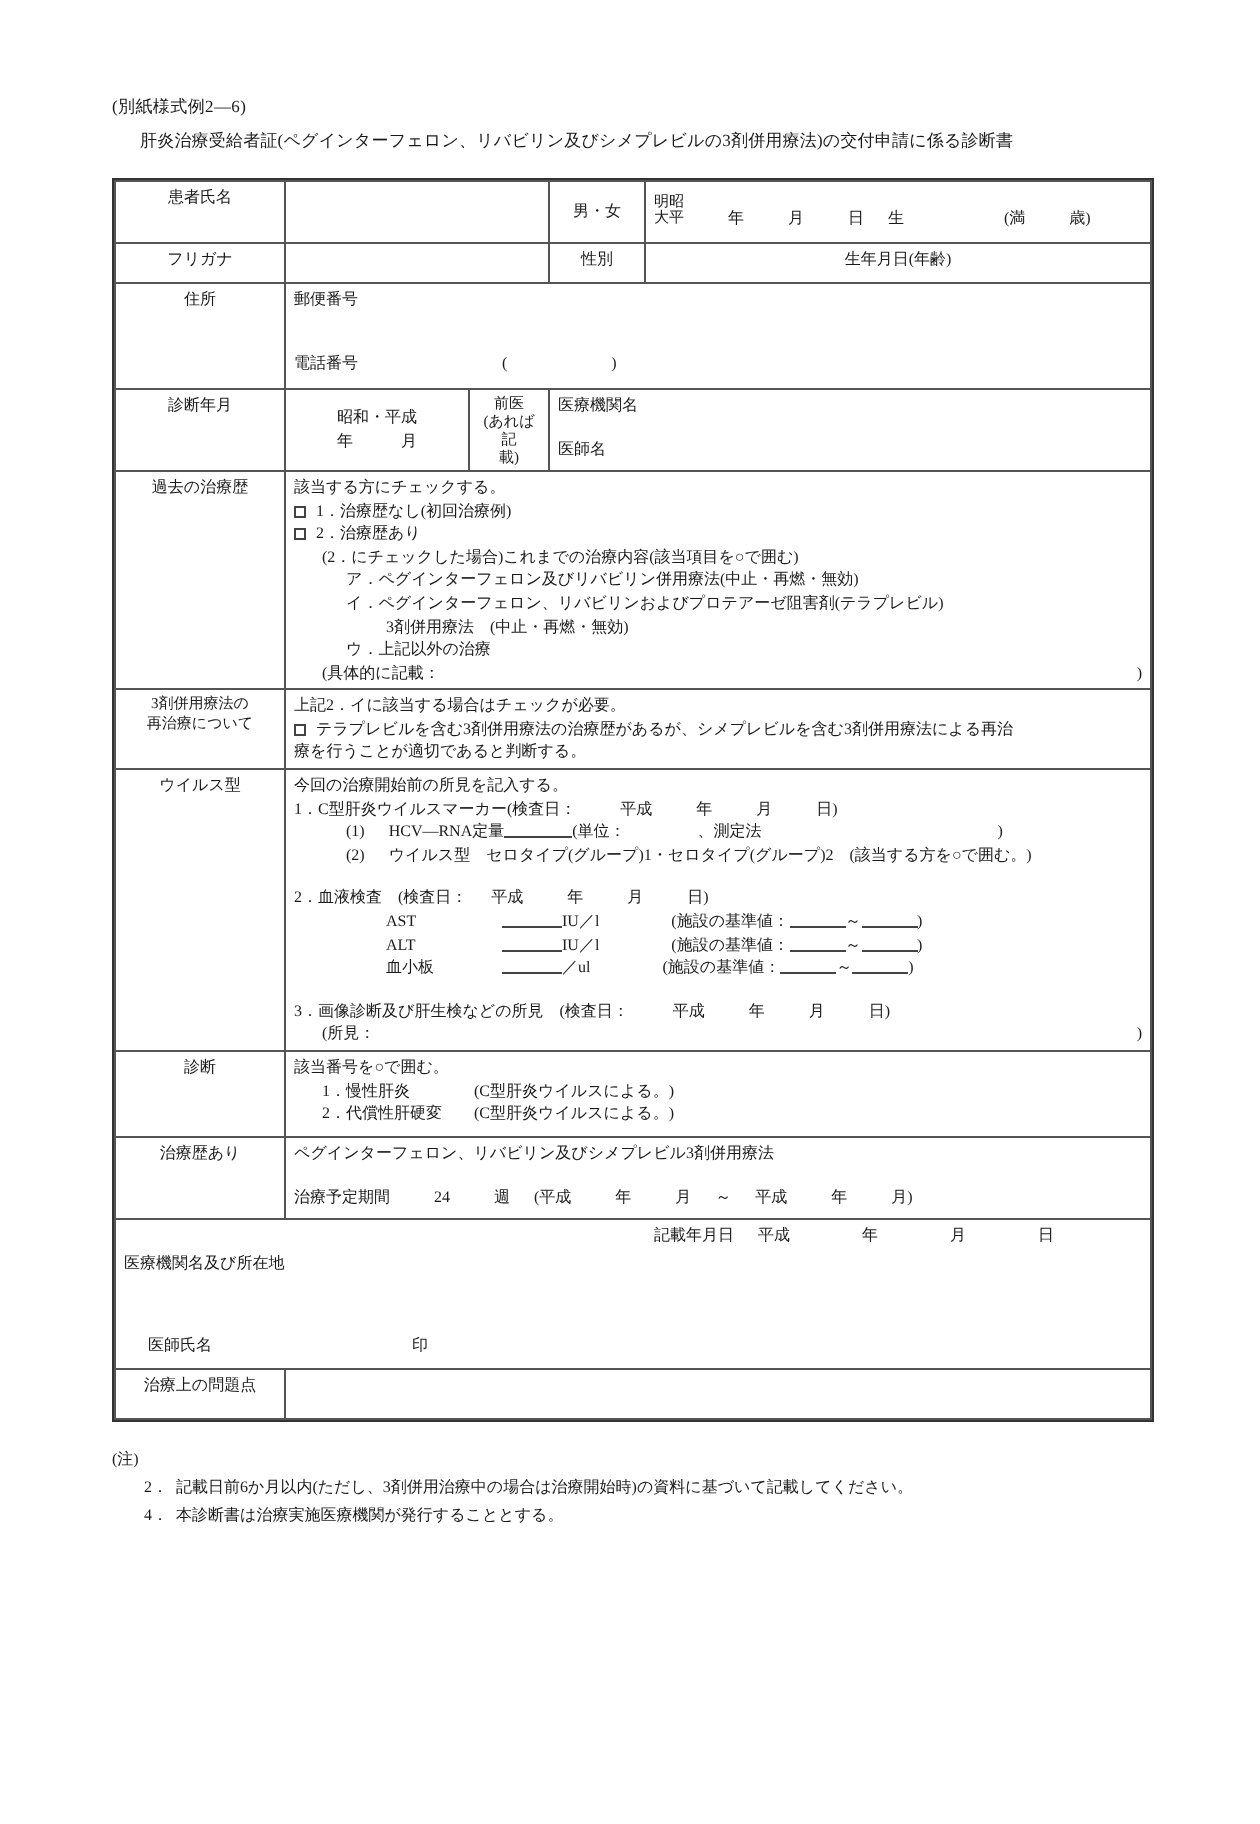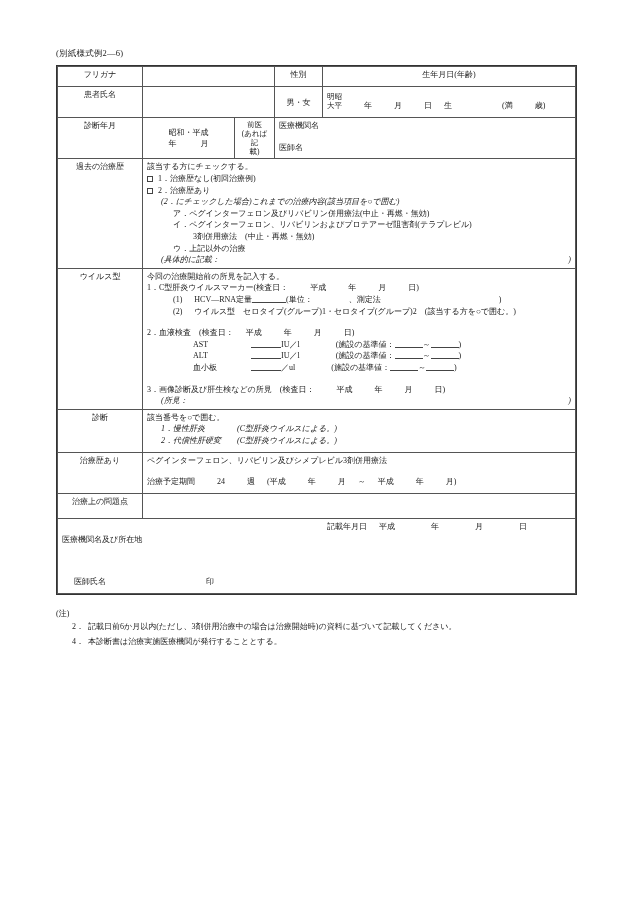--- a/index.html
+++ b/index.html
@@ -68,21 +68,21 @@
 
   .chk {
     display: inline-block;
     width: 6px;
     height: 6px;
     border: 1px solid #444;
     margin-right: 5px;
     vertical-align: -1px;
     box-sizing: border-box;
   }
-  .indent1 { padding-left: 14px; display: block; font-style: italic; }
+  .indent1 { padding-left: 14px; display: block; }
   .indent2 { padding-left: 26px; display: block; text-indent: 0; }
   .indent3 { padding-left: 46px; display: block; }
   .line { display: block; }
   .u {
     display: inline-block;
     border-bottom: 1px solid #444;
     height: 8px;
     vertical-align: -1px;
   }
   .u28 { width: 28px; }
@@ -129,57 +129,73 @@
   }
   .inst-label { margin-top: 2px; }
   .doctor-row { padding-left: 12px; }
 </style>
 </head>
 <body>
 
 <div class="page">
 
   <div class="form-no">(別紙様式例2—6)</div>
+  <div class="doc-title">肝炎治療受給者証(ペグインターフェロン、リバビリン及びシメプレビルの3剤併用療法)の交付申請に係る診断書</div>
 
   <div class="outer-frame">
   <table class="main">
     <colgroup>
       <col style="width:85px">
       <col style="width:92px">
       <col style="width:40px">
       <col style="width:48px">
       <col style="width:253px">
     </colgroup>
 
     <tbody>
           <tr>
-      <td class="lbl" style="height:15px">フリガナ</td>
-      <td colspan="2"></td>
-      <td class="lbl">性別</td>
-      <td class="lbl">生年月日(年齢)</td>
-    </tr>
-
-    <tr>
       <td class="lbl" style="height:26px">患者氏名</td>
       <td colspan="2"></td>
       <td class="lbl mid ctr">男・女</td>
       <td class="mid">
         <span class="seibetsu-sub">
           <span class="line">明昭</span>
           <span class="line">大平</span>
         </span>
         <span class="gap-m"></span><span>年</span>
         <span class="gap-m"></span><span>月</span>
         <span class="gap-m"></span><span>日</span>
         <span class="gap-s"></span><span>生</span>
         <span class="gap-xl"></span><span>(満</span>
         <span class="gap-m"></span><span>歳)</span>
       </td>
     </tr>
 
+    <tr>
+      <td class="lbl" style="height:15px">フリガナ</td>
+      <td colspan="2"></td>
+      <td class="lbl">性別</td>
+      <td class="lbl">生年月日(年齢)</td>
+    </tr>
+
+    <tr>
+      <td class="lbl" style="height:48px">住所</td>
+      <td colspan="4" class="cellpad">
+        <span class="line">郵便番号</span>
+        <span class="line blank">&nbsp;</span>
+        <span class="line blank">&nbsp;</span>
+        <span class="line">
+          <span>電話番号</span>
+          <span class="gap-xl"></span><span class="gap-m"></span>
+          <span>(</span>
+          <span class="gap-xl"></span>
+          <span>)</span>
+        </span>
+      </td>
+    </tr>
 
     <tr>
       <td class="lbl" style="height:30px">診断年月</td>
       <td class="ctr mid">
         <span class="line">昭和・平成</span>
         <span class="line">
           <span>年</span>
           <span class="gap-m"></span>
           <span>月</span>
         </span>
@@ -211,20 +227,33 @@
         <span class="indent2">イ．ペグインターフェロン、リバビリンおよびプロテアーゼ阻害剤(テラプレビル)</span>
         <span class="indent3">3剤併用療法　(中止・再燃・無効)</span>
         <span class="indent2">ウ．上記以外の治療</span>
         <span class="indent1">
           <span>(具体的に記載：</span>
           <span class="right-paren">)</span>
         </span>
       </td>
     </tr>
 
+    <tr>
+      <td class="lbl" style="height:34px;font-size:7.5px;line-height:1.3">
+        <span class="line">3剤併用療法の</span>
+        <span class="line">再治療について</span>
+      </td>
+      <td colspan="4" class="cellpad">
+        <span class="line">上記2．イに該当する場合はチェックが必要。</span>
+        <span class="line">
+          <span class="chk"></span><span>テラプレビルを含む3剤併用療法の治療歴があるが、シメプレビルを含む3剤併用療法による再治</span>
+        </span>
+        <span class="line">療を行うことが適切であると判断する。</span>
+      </td>
+    </tr>
 
     <tr>
       <td class="lbl" style="height:128px">ウイルス型</td>
       <td colspan="4" class="cellpad">
         <span class="line">今回の治療開始前の所見を記入する。</span>
         <span class="line">
           <span>1．C型肝炎ウイルスマーカー(検査日：</span>
           <span class="gap-m"></span><span>平成</span>
           <span class="gap-m"></span><span>年</span>
           <span class="gap-m"></span><span>月</span>
@@ -303,25 +332,20 @@
           <span class="gap-m"></span><span>週</span>
           <span class="gap-s"></span><span>(平成</span>
           <span class="gap-m"></span><span>年</span>
           <span class="gap-m"></span><span>月</span>
           <span class="gap-s"></span><span>～</span>
           <span class="gap-s"></span><span>平成</span>
           <span class="gap-m"></span><span>年</span>
           <span class="gap-m"></span><span>月)</span>
         </span>
       </td>
-    </tr>
-
-    <tr>
-      <td class="lbl" style="height:20px">治療上の問題点</td>
-      <td colspan="4"></td>
     </tr>
 
     <tr>
       <td colspan="5" class="cellpad" style="height:70px">
         <span class="line kisai-line">
           <span>記載年月日</span>
           <span class="gap-s"></span><span>平成</span>
           <span class="gap-l"></span><span>年</span>
           <span class="gap-l"></span><span>月</span>
           <span class="gap-l"></span><span>日</span>
@@ -331,20 +355,25 @@
         <span class="line blank">&nbsp;</span>
         <span class="line blank">&nbsp;</span>
         <span class="line doctor-row">
           <span>医師氏名</span>
           <span class="gap-xl"></span><span class="gap-xl"></span>
           <span>印</span>
         </span>
       </td>
     </tr>
 
+    <tr>
+      <td class="lbl" style="height:20px">治療上の問題点</td>
+      <td colspan="4"></td>
+    </tr>
+
   </tbody>
       </table>
   </div>
 
   <div class="notes">
     <div class="notes-title">(注)</div>
     <ol>
       <li><span class="num">2．</span><span>記載日前6か月以内(ただし、3剤併用治療中の場合は治療開始時)の資料に基づいて記載してください。</span></li>
       <li><span class="num">4．</span><span>本診断書は治療実施医療機関が発行することとする。</span></li>
     </ol>

